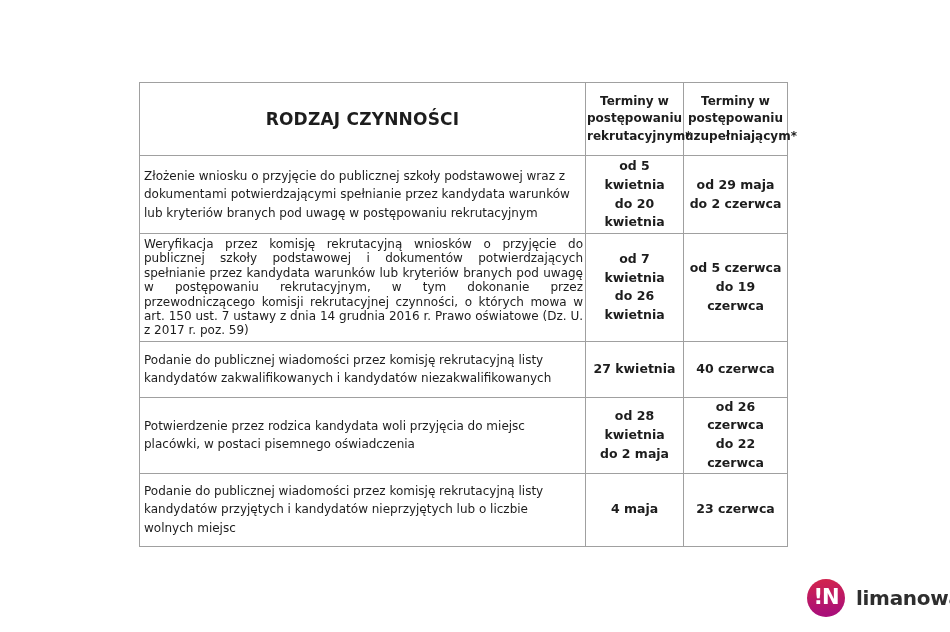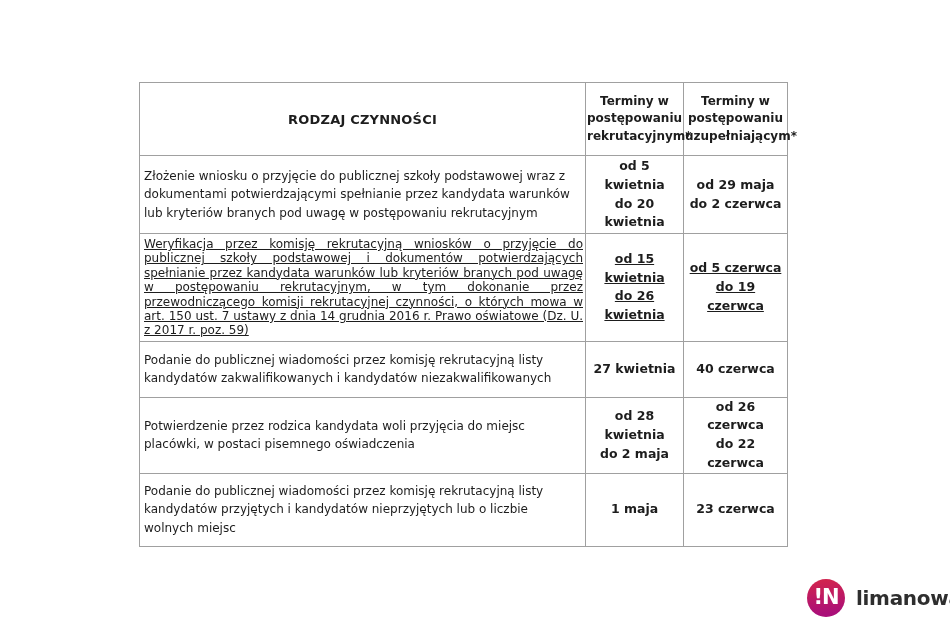--- a/index.html
+++ b/index.html
@@ -33,27 +33,27 @@
     table-layout: fixed;
   }
   table.schedule th,
   table.schedule td {
     border: 1px solid var(--table_border);
     vertical-align: middle;
     overflow: visible;
   }
   tr.header-row { height: 73px; }
   tr.row-1 { height: 78px; }
-  tr.row-2 { height: 102px; text-decoration: underline; }
+  tr.row-2 { height: 102px; }
   tr.row-3 { height: 56px; }
   tr.row-4 { height: 66px; }
   tr.row-5 { height: 73px; }
 
   th.col-activity {
-    font-size: 13px;
+    font-size: 17px;
     font-weight: bold;
     text-align: center;
     letter-spacing: 0.2px;
   }
   th.col-date {
     font-size: 12px;
     font-weight: bold;
     text-align: center;
     white-space: pre-line;
     line-height: 1.45;
@@ -134,40 +134,40 @@
     <tbody>
       <tr class="row-1">
         <td class="activity">Złożenie wniosku o przyjęcie do publicznej szkoły podstawowej wraz z dokumentami potwierdzającymi spełnianie przez kandydata warunków lub kryteriów branych pod uwagę w postępowaniu rekrutacyjnym</td>
         <td class="date">od 5 kwietnia
 do 20 kwietnia</td>
         <td class="date">od 29 maja
 do 2 czerwca</td>
       </tr>
       <tr class="row-2">
         <td class="activity justified">Weryfikacja przez komisję rekrutacyjną wniosków o przyjęcie do publicznej szkoły podstawowej i dokumentów potwierdzających spełnianie przez kandydata warunków lub kryteriów branych pod uwagę w postępowaniu rekrutacyjnym, w tym dokonanie przez przewodniczącego komisji rekrutacyjnej czynności, o których mowa w art. 150 ust. 7 ustawy z dnia 14 grudnia 2016 r. Prawo oświatowe (Dz. U. z 2017 r. poz. 59)</td>
-        <td class="date">od 15 kwietnia
+        <td class="date">od 7 kwietnia
 do 26 kwietnia</td>
         <td class="date">od 5 czerwca
 do 19 czerwca</td>
       </tr>
       <tr class="row-3">
         <td class="activity">Podanie do publicznej wiadomości przez komisję rekrutacyjną listy kandydatów zakwalifikowanych i kandydatów niezakwalifikowanych</td>
         <td class="date">27 kwietnia</td>
         <td class="date">40 czerwca</td>
       </tr>
       <tr class="row-4">
         <td class="activity">Potwierdzenie przez rodzica kandydata woli przyjęcia do miejsc placówki, w postaci pisemnego oświadczenia</td>
         <td class="date">od 28 kwietnia
 do 2 maja</td>
         <td class="date">od 26 czerwca
 do 22 czerwca</td>
       </tr>
       <tr class="row-5">
         <td class="activity">Podanie do publicznej wiadomości przez komisję rekrutacyjną listy kandydatów przyjętych i kandydatów nieprzyjętych lub o liczbie wolnych miejsc</td>
-        <td class="date">1 maja</td>
+        <td class="date">4 maja</td>
         <td class="date">23 czerwca</td>
       </tr>
     </tbody>
   </table>
 
   <div class="logo">
     <div class="logo-badge">
       <span>!N</span>
     </div>
     <div class="logo-text"><span class="brand">limanowa</span></div>

